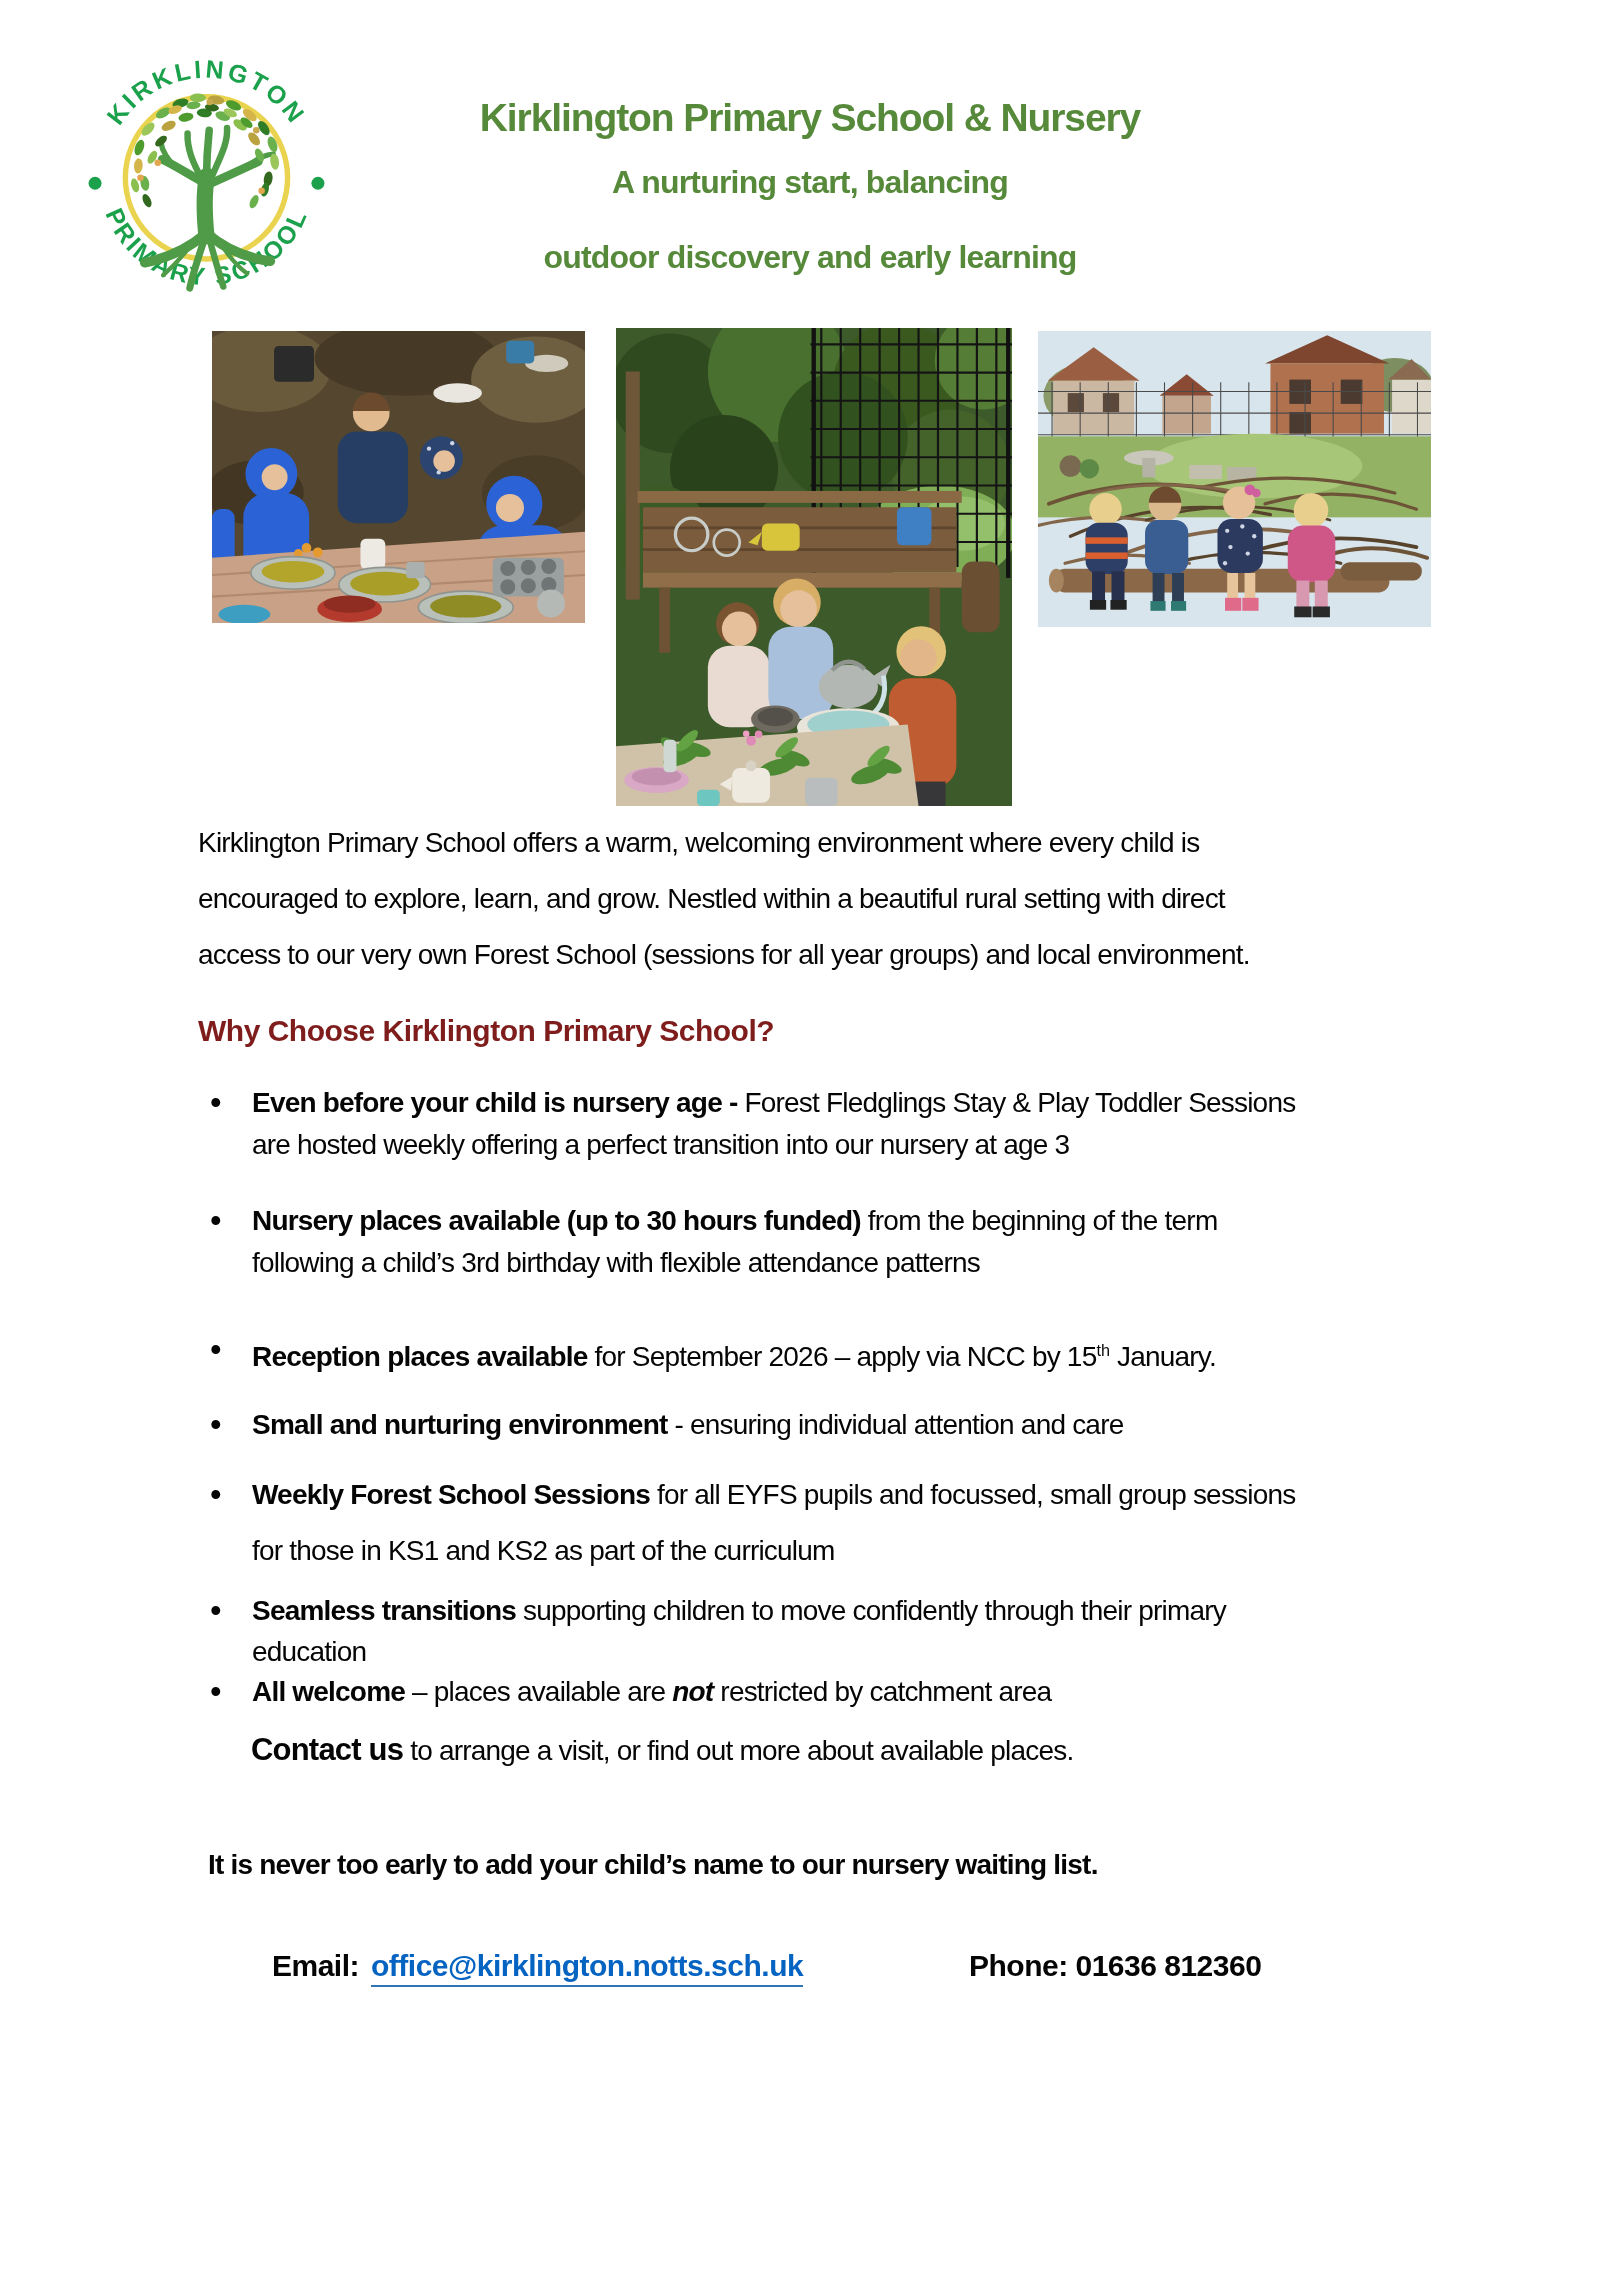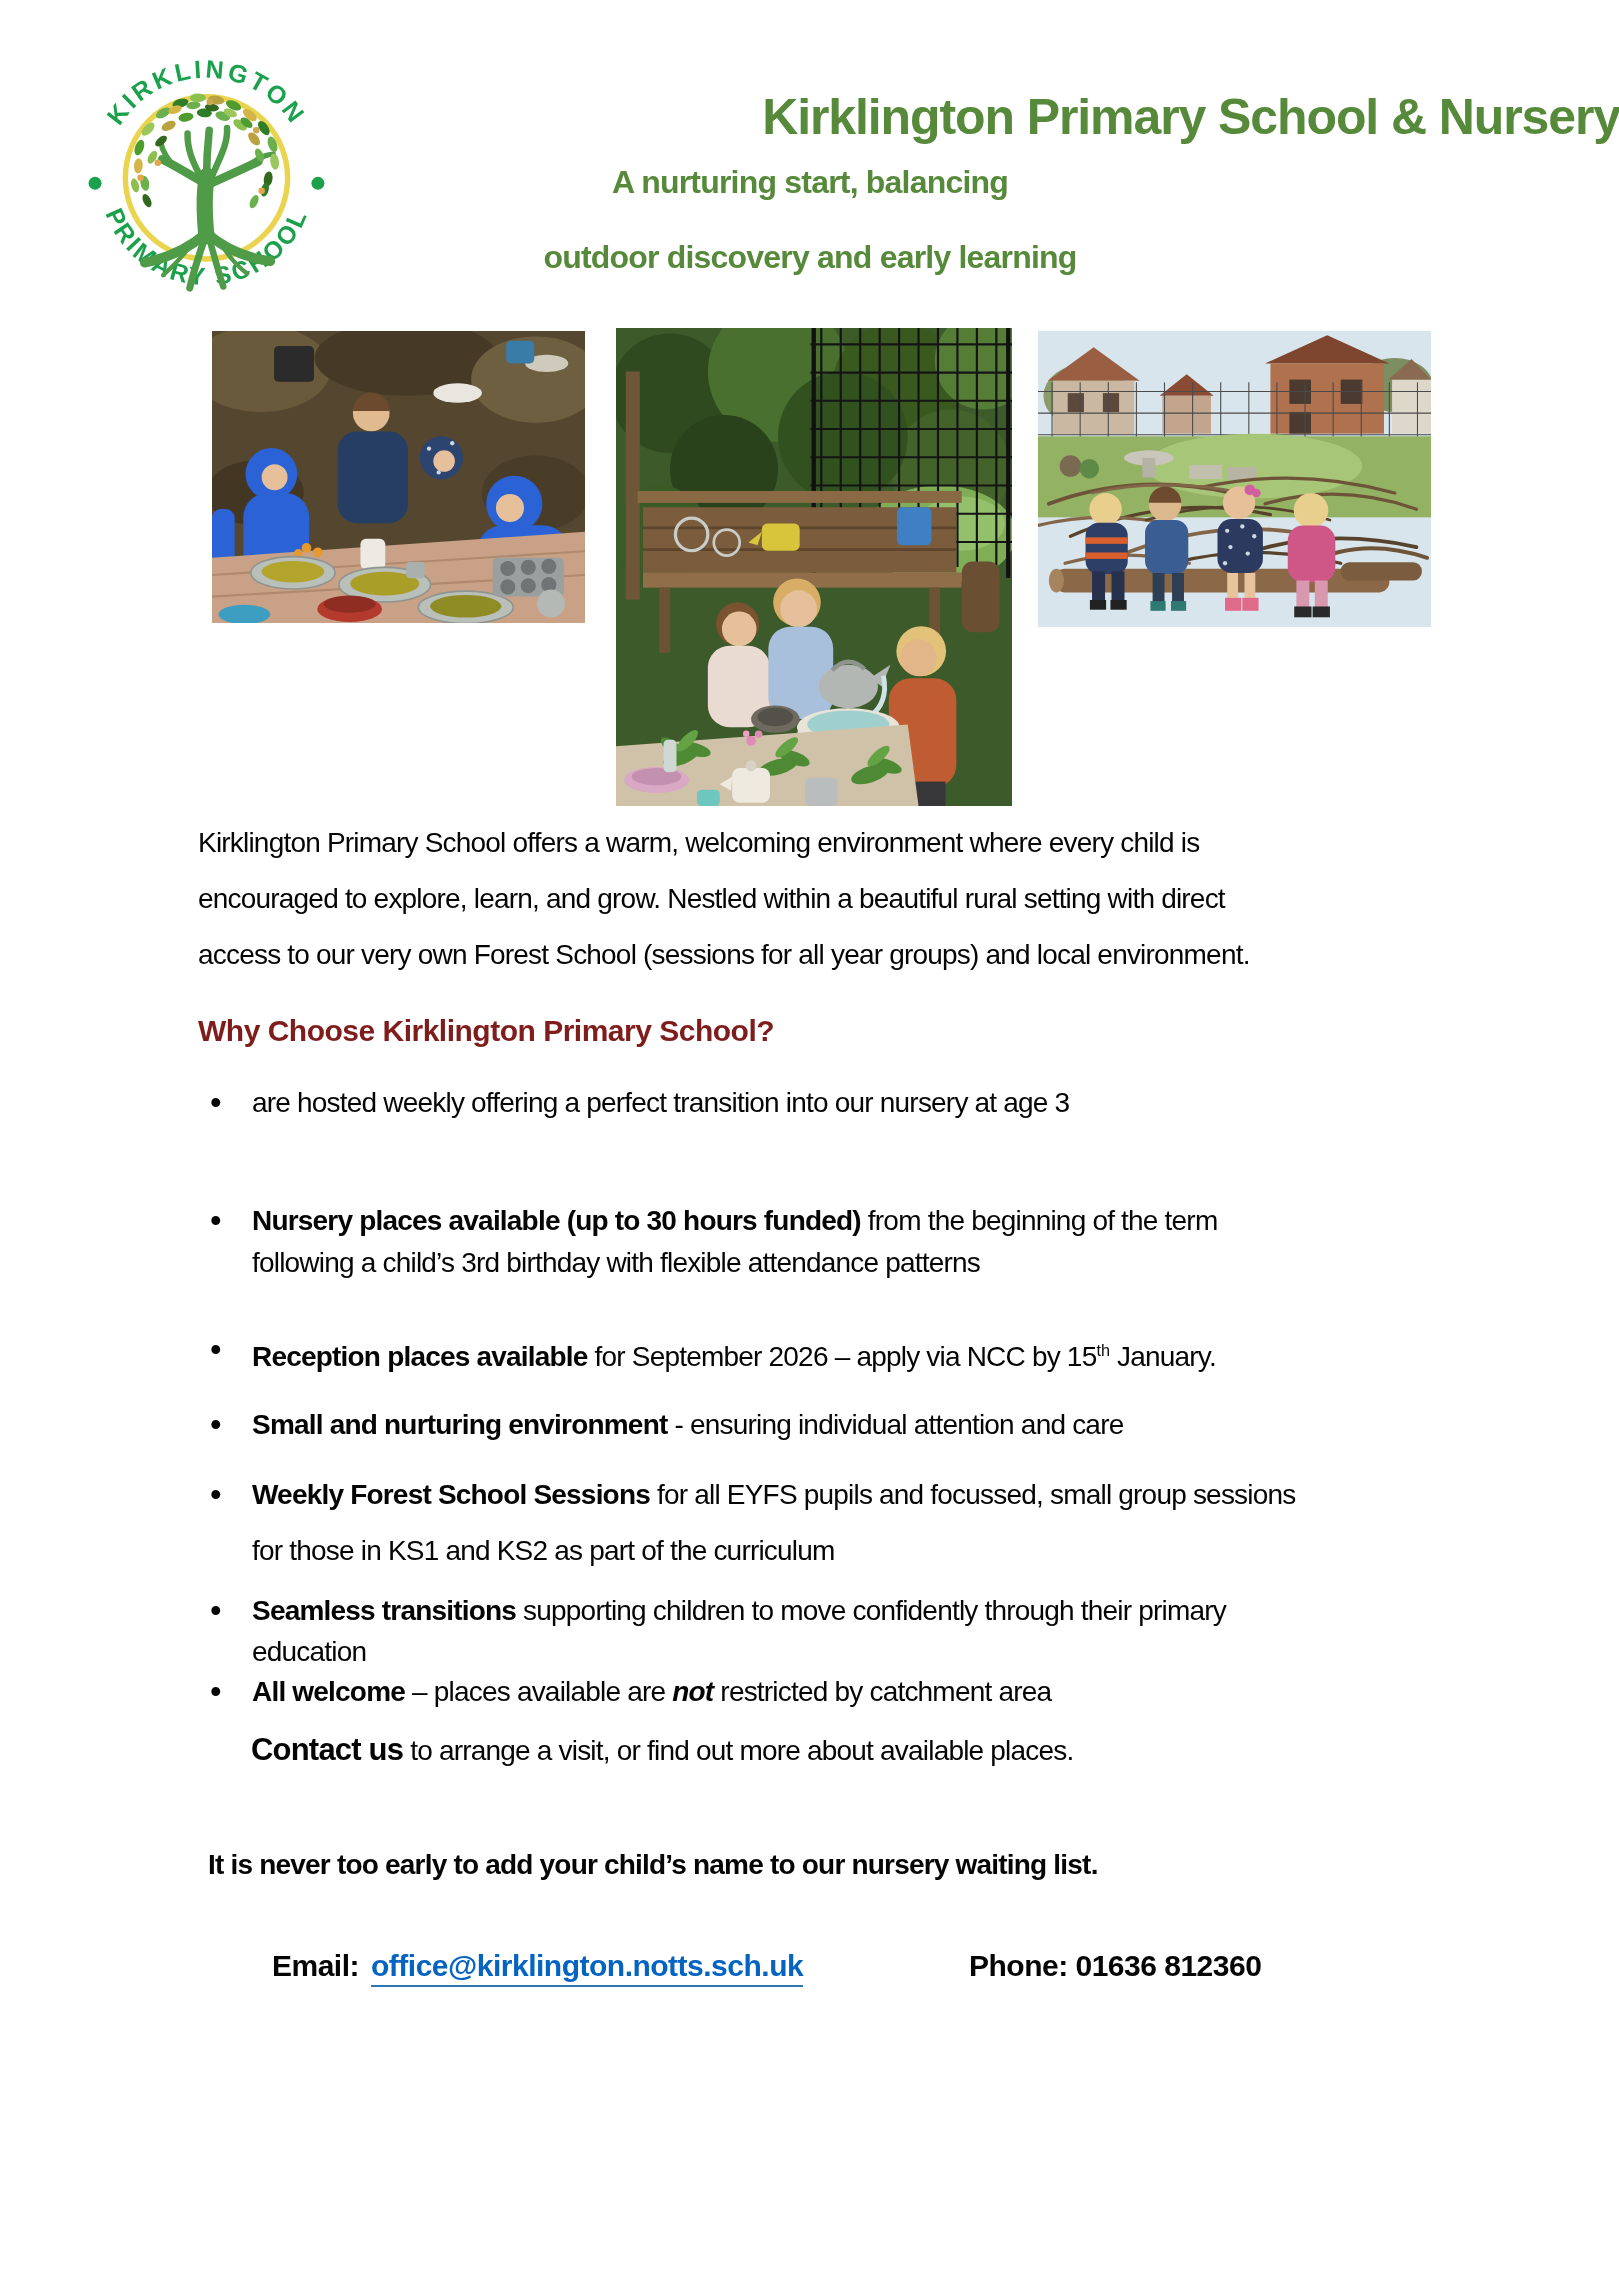--- a/index.html
+++ b/index.html
@@ -2,21 +2,21 @@
 <html style="font-size:8.6px"><head>
 <meta charset="utf-8">
 <style>
   html,body{margin:0;padding:0;background:#888;}
   .page{
     position:relative;width:1620px;height:2295px;background:#ffffff;
     font-family:"Liberation Sans",sans-serif;color:#050505;overflow:hidden;
   }
   .abs{position:absolute;}
   
-  .title{left:0;top:95px;width:1620px;text-align:right;font-size:50px;line-height:45px;
+  .title{left:0;top:95px;width:1620px;text-align:center;font-size:39px;line-height:45px;
          font-weight:700;color:#568a3a;letter-spacing:-1.1px;}
   .subtitle{left:0;width:1620px;text-align:center;font-size:32px;line-height:39px;
          font-weight:700;color:#568a3a;letter-spacing:-0.8px;}
   .sub1{top:163px;} .sub2{top:238px;}
   
   .logo{left:81px;top:48px;width:251px;height:254px;}
   
   .photo{overflow:hidden;background:#ccc;}
   .photo svg{display:block;width:100%;height:100%;}
   .p1{left:212px;top:331px;width:373px;height:292px;}
@@ -396,20 +396,21 @@
     <div class="iline">Kirklington Primary School offers a warm, welcoming environment where every child is</div>
     <div class="iline">encouraged to explore, learn, and grow. Nestled within a beautiful rural setting with direct</div>
     <div class="iline">access to our very own Forest School (sessions for all year groups) and local environment.</div>
   </div>
 
   <div class="abs why-heading">Why Choose Kirklington Primary School?</div>
 
   <div class="abs bullet b0">
     <span class="dot">•</span>
     <div class="btxt">
+      <div class="bline"><b>Even before your child is nursery age -</b><span> Forest Fledglings Stay &amp; Play Toddler Sessions</span></div>
       <div class="bline">are hosted weekly offering a perfect transition into our nursery at age 3</div>
     </div>
   </div>
 
   <div class="abs bullet b1">
     <span class="dot">•</span>
     <div class="btxt">
       <div class="bline"><b>Nursery places available (up to 30 hours funded)</b><span> from the beginning of the term</span></div>
       <div class="bline">following a child’s 3rd birthday with flexible attendance patterns</div>
     </div>

